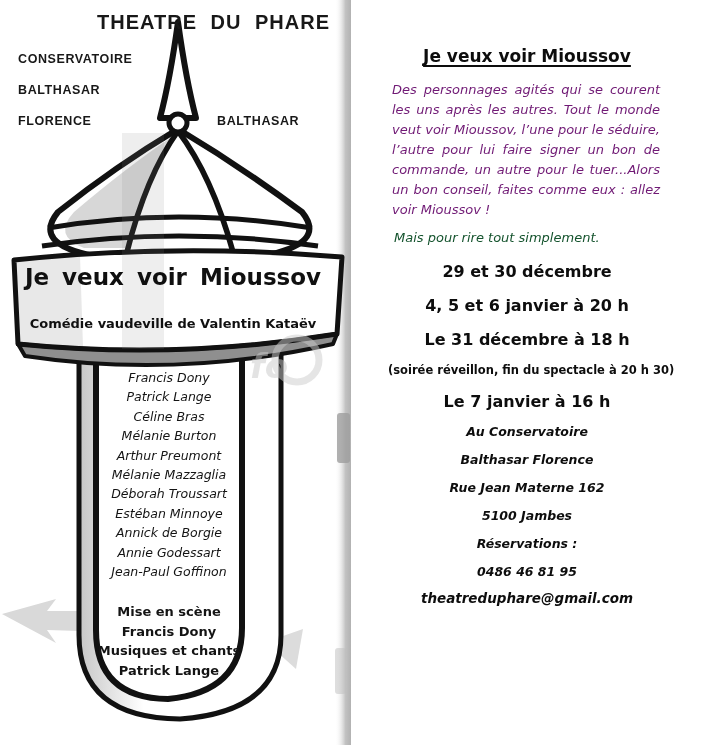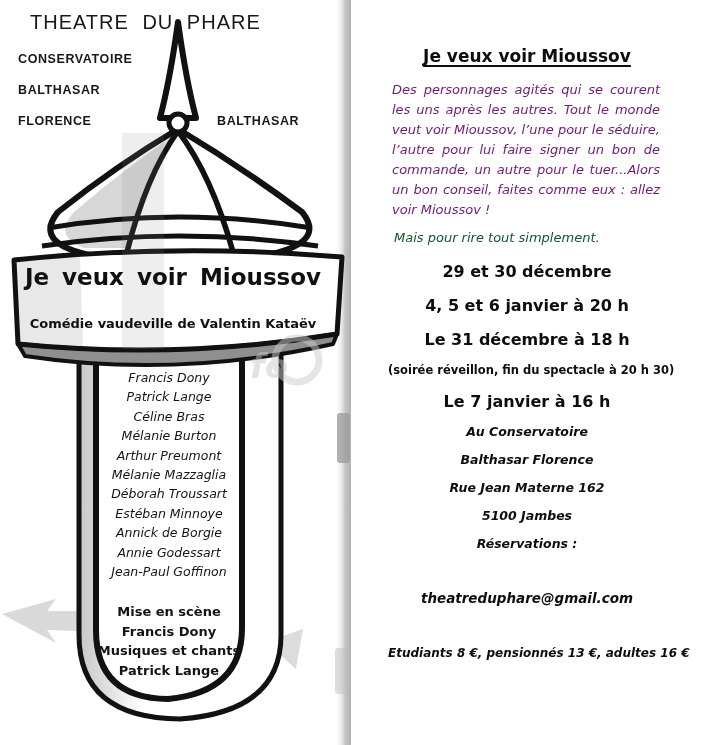--- a/index.html
+++ b/index.html
@@ -3,22 +3,22 @@
 <meta charset="utf-8">
 <style>
   html,body{margin:0;padding:0;background:#ffffff;}
   .page{
     position:relative;width:704px;height:745px;background:#ffffff;overflow:hidden;
     font-family:"Liberation Sans",sans-serif;color:#141414;
   }
   .abs{position:absolute;}
   
   .theatre-title{
-    left:30px;top:11px;width:300px;text-align:left;
-    font-size:20px;font-weight:400;letter-spacing:1px;word-spacing:7px;color:#181818;
+    left:30px;top:11px;width:300px;text-align:right;
+    font-size:20px;font-weight:700;letter-spacing:1px;word-spacing:7px;color:#181818;
   }
   .org-line{
     left:18px;font-size:12.5px;font-weight:700;letter-spacing:.6px;color:#181818;white-space:nowrap;
   }
   .banner-title{
     left:14px;top:264px;width:318px;text-align:center;white-space:nowrap;
     font-family:"DejaVu Sans",sans-serif;font-size:23px;font-weight:700;word-spacing:5px;color:#101010;
   }
   .banner-subtitle{
     left:14px;top:316px;width:318px;text-align:center;white-space:nowrap;
@@ -151,19 +151,19 @@
     <div class="rc-note">(soirée réveillon, fin du spectacle à 20 h 30)</div>
 
     <div class="rc-date" style="top:392px">Le 7 janvier à 16 h</div>
 
     <div class="rc-venue" style="top:424px">Au Conservatoire</div>
     <div class="rc-venue" style="top:452px">Balthasar Florence</div>
     <div class="rc-venue" style="top:480px">Rue Jean Materne 162</div>
     <div class="rc-venue" style="top:508px">5100 Jambes</div>
 
     <div class="rc-venue" style="top:536px">Réservations :</div>
+    <div class="rc-venue" style="top:564px">0486 46 81 95</div>
     <div class="rc-venue" style="top:590px;font-size:13.5px">theatreduphare@gmail.com</div>
 
 
-    <div class="rc-prices">Etudiants 8 €, pensionnés 13 €, adultes 16 €</div>
   </div>
 
 </div>
 
 </body></html>

